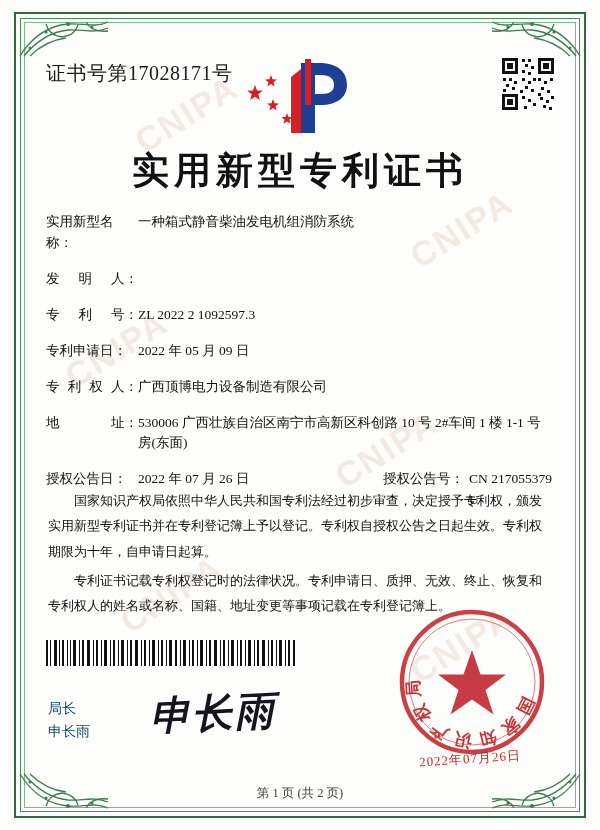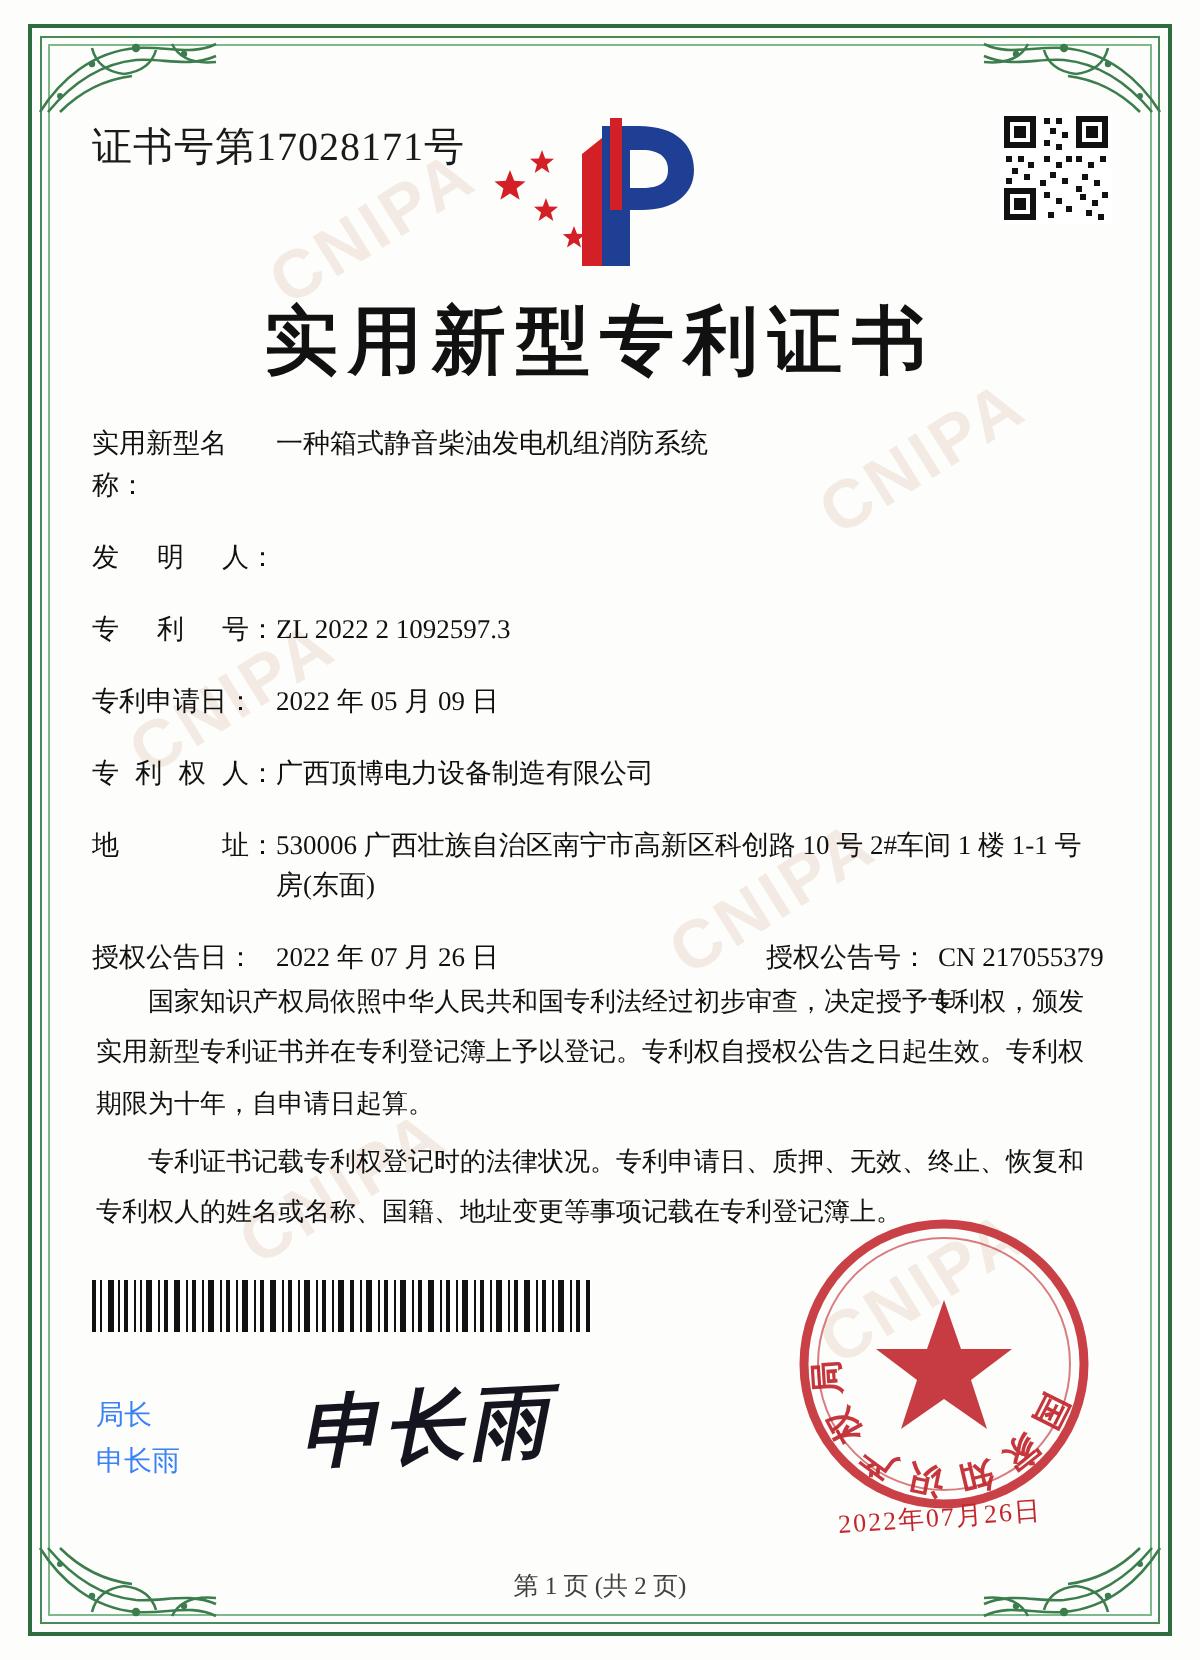--- a/index.html
+++ b/index.html
@@ -158,21 +158,21 @@
     position: absolute;
     left: 46px; top: 640px;
     width: 250px; height: 26px;
   }
 
   
   .sig-block {
     position: absolute;
     left: 48px; top: 697px;
     font-size: 14px;
-    color: #3b82f6;
+    color: #0c4a6e;
     line-height: 1.65;
   }
   .sig-script {
     position: absolute;
     left: 150px; top: 686px;
     font-size: 40px;
     font-family: "Liberation Serif", serif;
     font-style: italic;
     font-weight: bold;
     color: #15151f;

